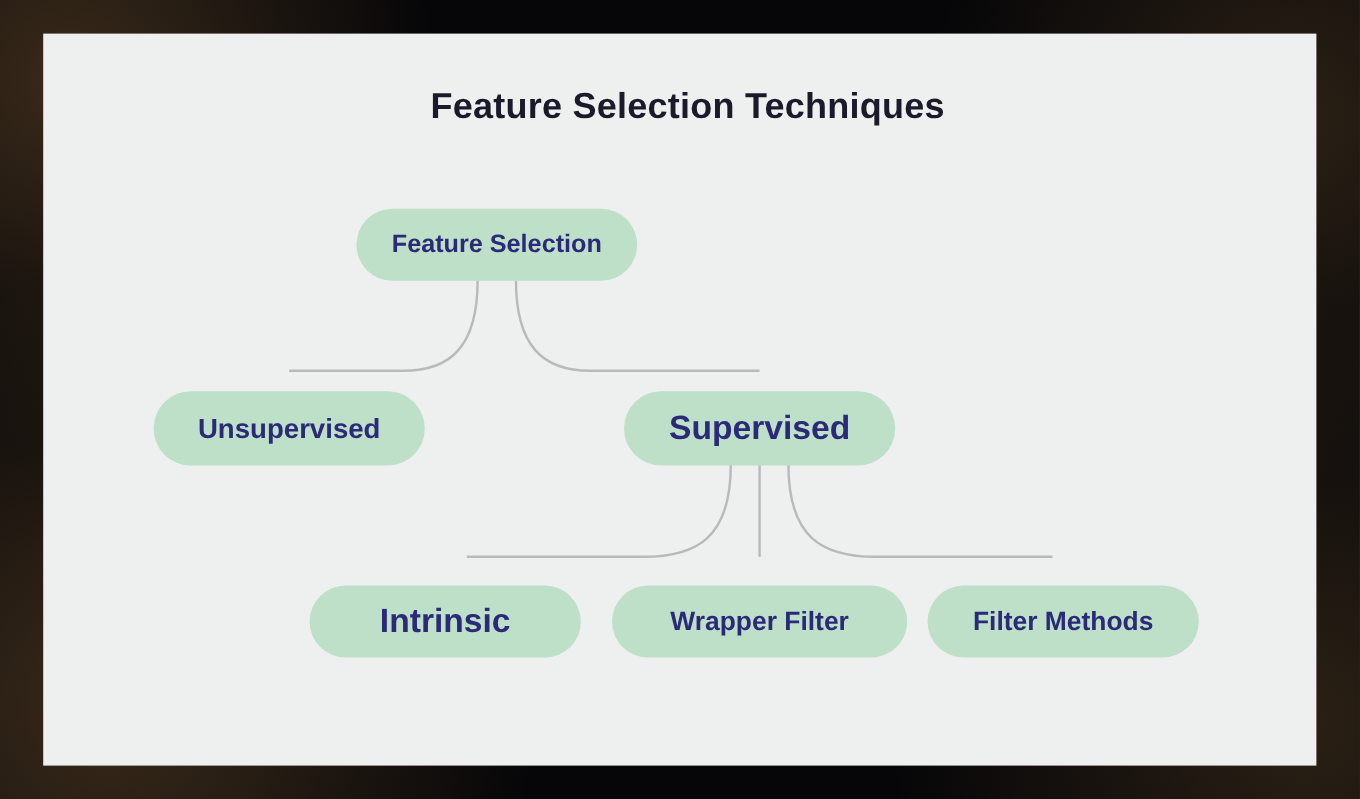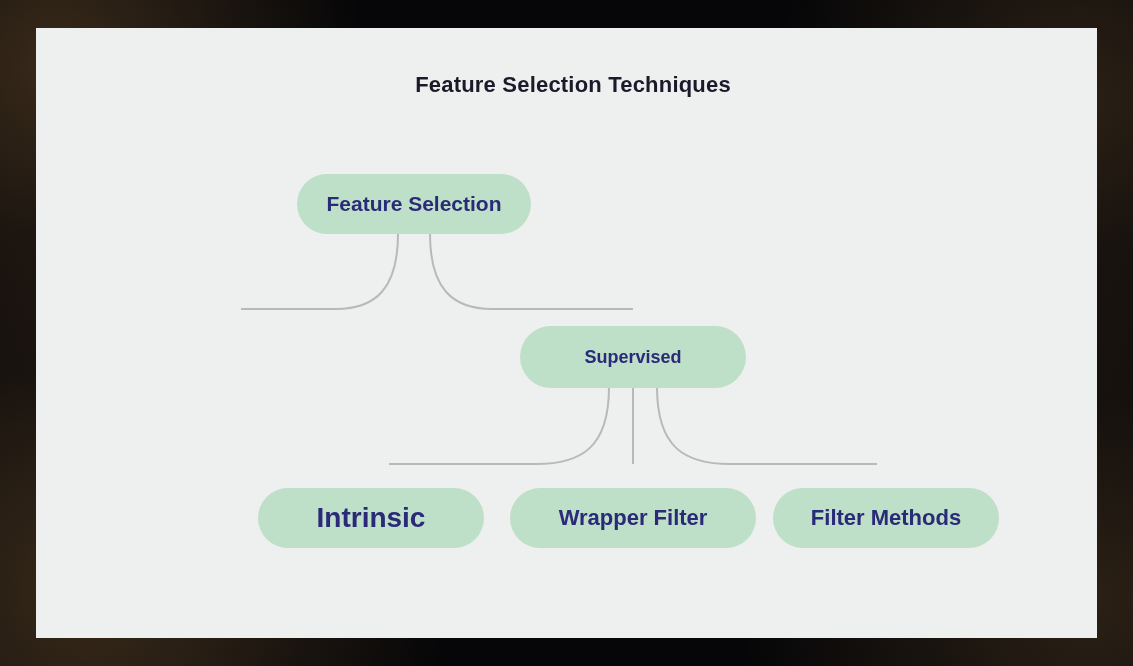--- a/index.html
+++ b/index.html
@@ -28,21 +28,21 @@
     top: 28px;
     width: 1061px;
     height: 610px;
     background: #eef0ef;
   }
   .title {
     position: absolute;
     left: 0; right: 0;
     top: 44px;
     text-align: center;
-    font-size: 22px;
+    font-size: 30px;
     font-weight: 600;
     color: #1a1a2a;
     letter-spacing: 0.2px;
     margin-left: 13px;
   }
   .node {
     position: absolute;
     background: #bedfc8;
     color: #2a2a78;
     font-weight: 600;
@@ -85,22 +85,25 @@
 
       <path d="M 597 359  L 597 436"></path>
 
       <path d="M 621 359  C 621 420, 649 436, 694 436  L 841 436"></path>
     </svg>
 
     <div class="node" style="left:261px; top:146px; width:234px; height:60px; font-size:21px;text-align:center;">
       <span>Feature Selection</span>
     </div>
 
+    <div class="node" style="left:92px; top:298px; width:226px; height:62px; font-size:23px;">
+      <span>Unsupervised</span>
+    </div>
 
-    <div class="node" style="left:484px; top:298px; width:226px; height:62px; font-size:18px;">
+    <div class="node" style="left:484px; top:298px; width:226px; height:62px; font-size:28px;">
       <span>Supervised</span>
     </div>
 
     <div class="node" style="left:222px; top:460px; width:226px; height:60px; font-size:28px;">
       <span>Intrinsic</span>
     </div>
 
     <div class="node" style="left:474px; top:460px; width:246px; height:60px; font-size:22px;">
       <span>Wrapper Filter</span>
     </div>

